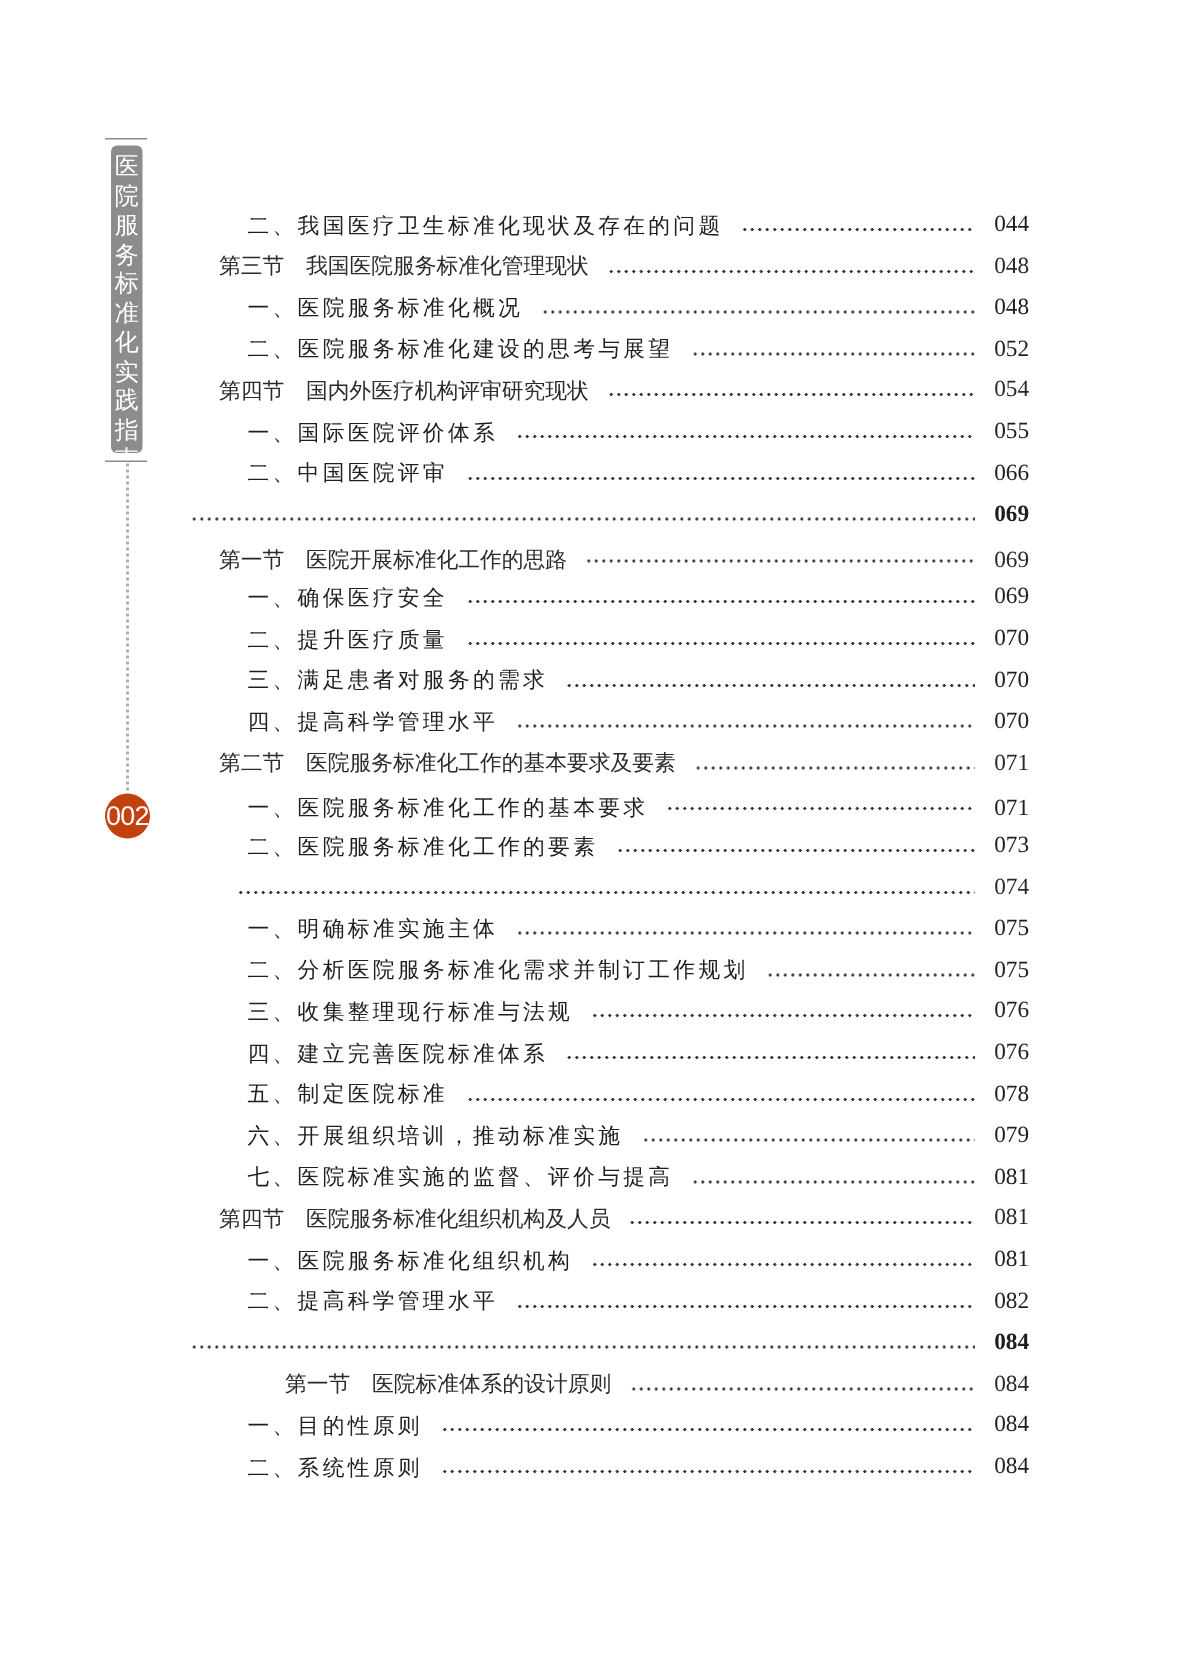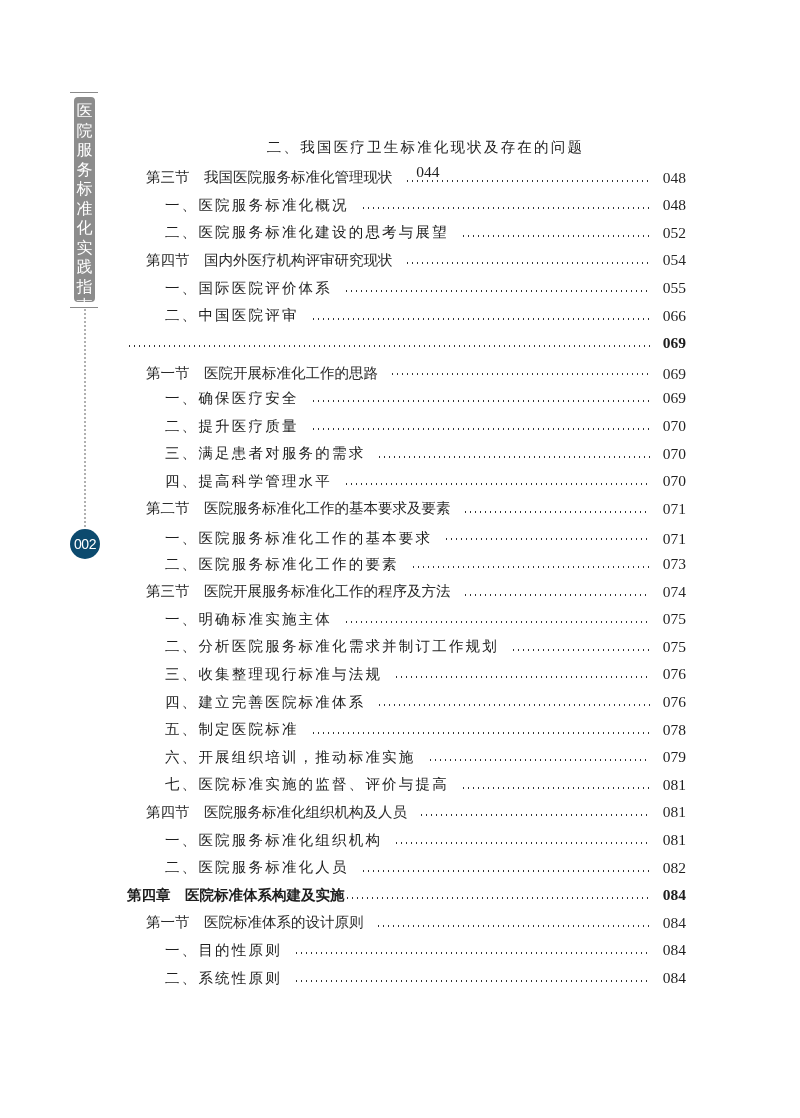--- a/index.html
+++ b/index.html
@@ -15,22 +15,22 @@
     padding: 4px 0; box-sizing: border-box;
     font-family: "DejaVu Sans", "Liberation Sans", sans-serif; font-size: 16px; line-height: 19.5px;
   }
   .side-title span { display: block; font-weight: 300; }
   .side-dots {
     position: absolute; left: 84px; top: 309px; width: 0; height: 218px;
     border-left: 2px dotted #b0b0b0;
   }
   .page-badge {
     position: absolute; left: 70px; top: 529px; width: 30px; height: 30px; border-radius: 50%;
-    background: #0c4a6e; color: #fff; display: flex; align-items: center; justify-content: center;
-    font-family: "Liberation Sans", sans-serif; font-size: 14px; letter-spacing: -0.5px;
+    background: #c2410c; color: #fff; display: flex; align-items: center; justify-content: center;
+    font-family: "Liberation Sans", sans-serif; font-size: 18px; letter-spacing: -0.5px;
   }
   .toc { position: absolute; left: 0; top: 138px; width: 800px; }
   .toc-row {
     position: absolute; height: 24px; display: flex; align-items: center; right: 114px;
     font-size: 14.5px; white-space: nowrap;
   }
   .toc-row.chapter { left: 127px; font-family: "DejaVu Sans", "Liberation Sans", sans-serif; font-weight: bold; font-size: 14.5px; }
   .toc-row.section { left: 146px; font-family: "DejaVu Sans", "Liberation Sans", sans-serif; font-weight: normal; color: #2a2a2a; }
   .toc-row.item { left: 165px; letter-spacing: 2.2px; }
   .toc-title { flex: 0 0 auto; }
@@ -61,21 +61,21 @@
     <span>实</span>
     <span>践</span>
     <span>指</span>
     <span>南</span>
   </div>
 <div class="side-rule" style="top:307px;"></div>
 <div class="side-dots"></div>
 <div class="page-badge">002</div>
 
 <div class="toc" id="toc">
-    <div class="toc-row item" style="top: 0px; flex-direction: column;">
+    <div class="toc-row item" style="top: 0px;">
       <span class="toc-title">二、我国医疗卫生标准化现状及存在的问题</span>
       <span class="toc-dots"></span>
       <span class="toc-page">044</span>
     </div>
     <div class="toc-row section" style="top: 27.6px;">
       <span class="toc-title">第三节　我国医院服务标准化管理现状</span>
       <span class="toc-dots"></span>
       <span class="toc-page">048</span>
     </div>
     <div class="toc-row item" style="top: 55.2px;">
@@ -141,21 +141,20 @@
       <span class="toc-title">一、医院服务标准化工作的基本要求</span>
       <span class="toc-dots"></span>
       <span class="toc-page">071</span>
     </div>
     <div class="toc-row item" style="top: 414px;">
       <span class="toc-title">二、医院服务标准化工作的要素</span>
       <span class="toc-dots"></span>
       <span class="toc-page">073</span>
     </div>
     <div class="toc-row section" style="top: 441.6px;">
-      <span class="toc-title">第三节　医院开展服务标准化工作的程序及方法</span>
       <span class="toc-dots"></span>
       <span class="toc-page">074</span>
     </div>
     <div class="toc-row item" style="top: 469.2px;">
       <span class="toc-title">一、明确标准实施主体</span>
       <span class="toc-dots"></span>
       <span class="toc-page">075</span>
     </div>
     <div class="toc-row item" style="top: 496.8px;">
       <span class="toc-title">二、分析医院服务标准化需求并制订工作规划</span>
@@ -191,30 +190,29 @@
       <span class="toc-title">第四节　医院服务标准化组织机构及人员</span>
       <span class="toc-dots"></span>
       <span class="toc-page">081</span>
     </div>
     <div class="toc-row item" style="top: 690px;">
       <span class="toc-title">一、医院服务标准化组织机构</span>
       <span class="toc-dots"></span>
       <span class="toc-page">081</span>
     </div>
     <div class="toc-row item" style="top: 717.6px;">
-      <span class="toc-title">二、医院服务标准化人员</span>
+      <span class="toc-title">二、提高科学管理水平</span>
       <span class="toc-dots"></span>
       <span class="toc-page">082</span>
     </div>
     <div class="toc-row chapter" style="top: 745.2px;">
-      <span class="toc-title">第四章　医院标准体系构建及实施</span>
-      <span class="toc-dots"></span>
-      <span class="toc-page">084</span>
-    </div>
-    <div class="toc-row section" style="top: 772.8px;">
+      <span class="toc-dots"></span>
+      <span class="toc-page">084</span>
+    </div>
+    <div class="toc-row section" style="top: 772.8px; margin-left: 44px;">
       <span class="toc-title">第一节　医院标准体系的设计原则</span>
       <span class="toc-dots"></span>
       <span class="toc-page">084</span>
     </div>
     <div class="toc-row item" style="top: 800.4px;">
       <span class="toc-title">一、目的性原则</span>
       <span class="toc-dots"></span>
       <span class="toc-page">084</span>
     </div>
     <div class="toc-row item" style="top: 828px;">

